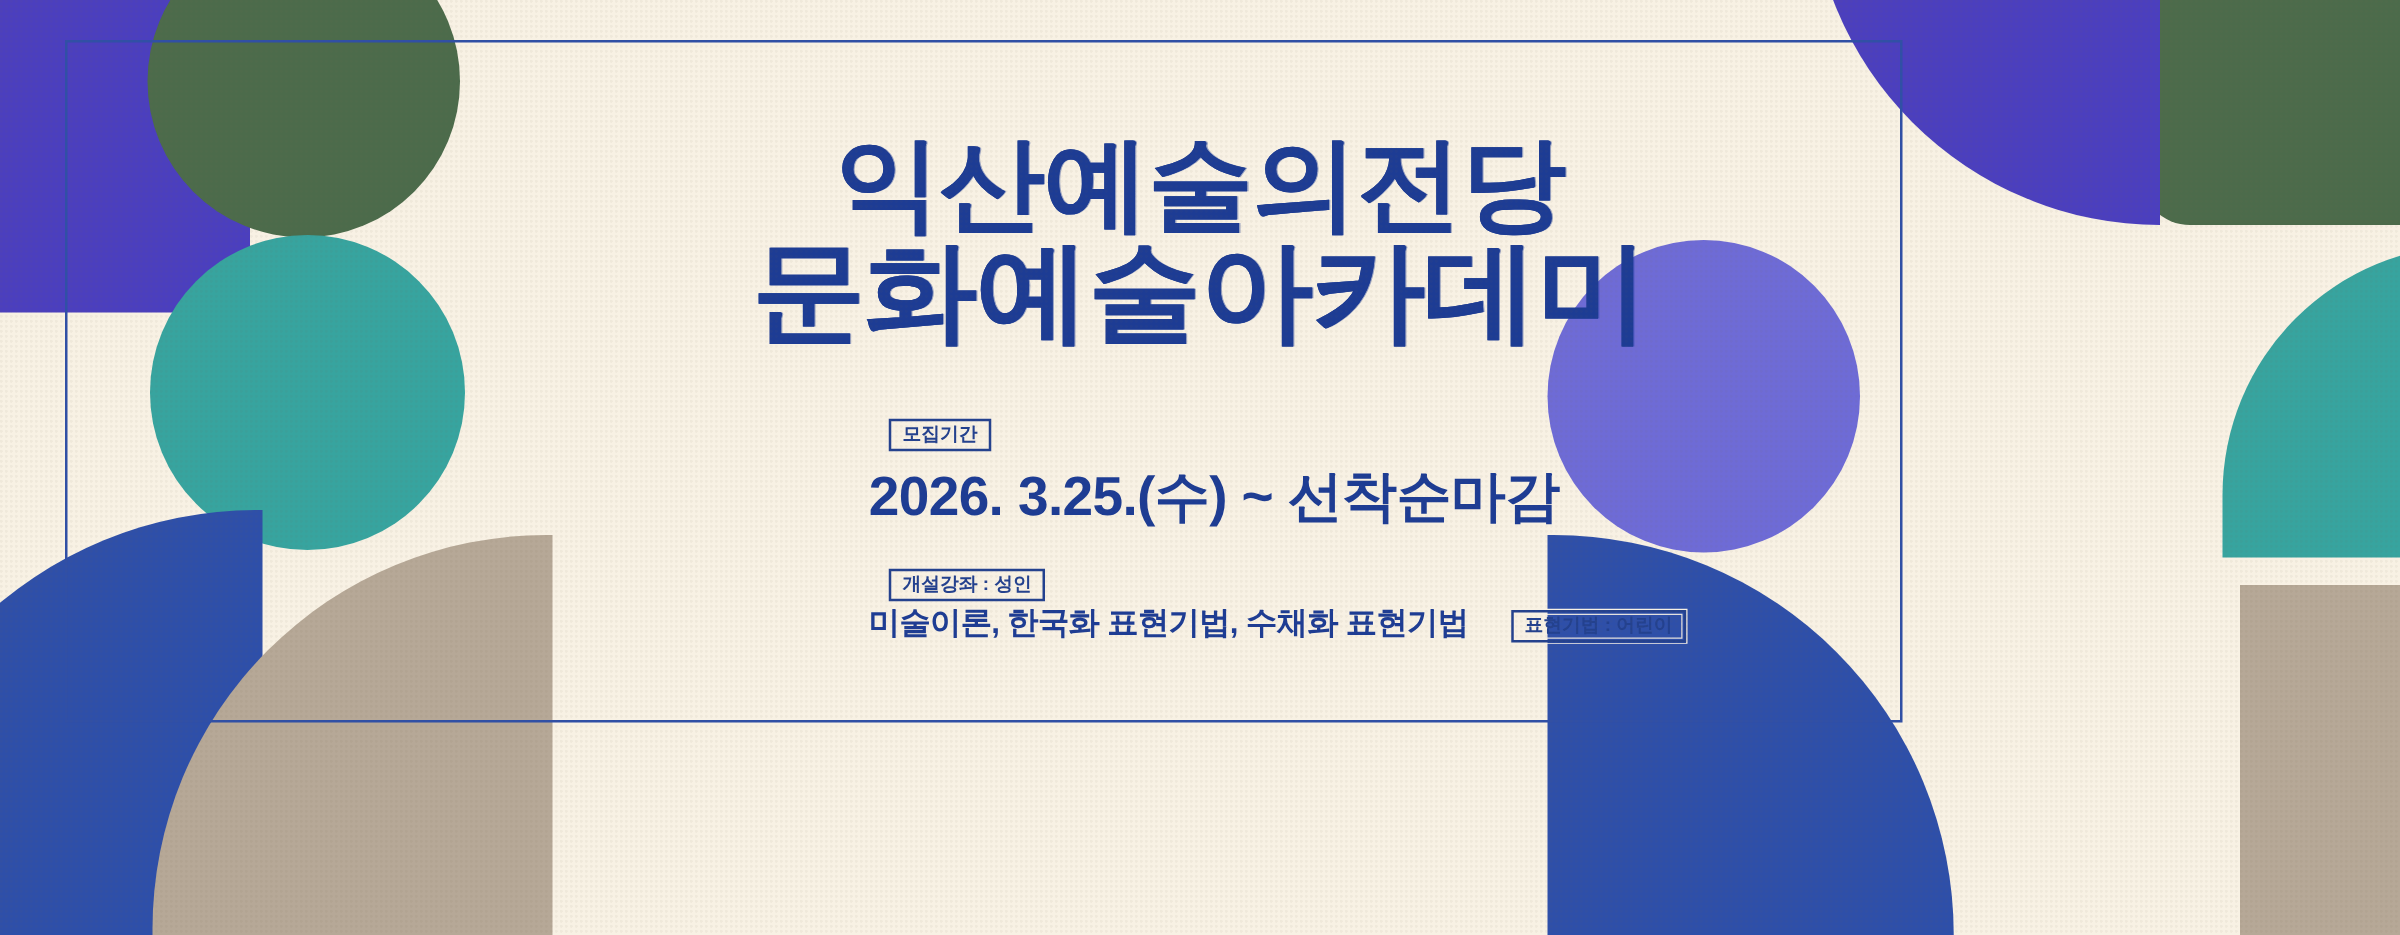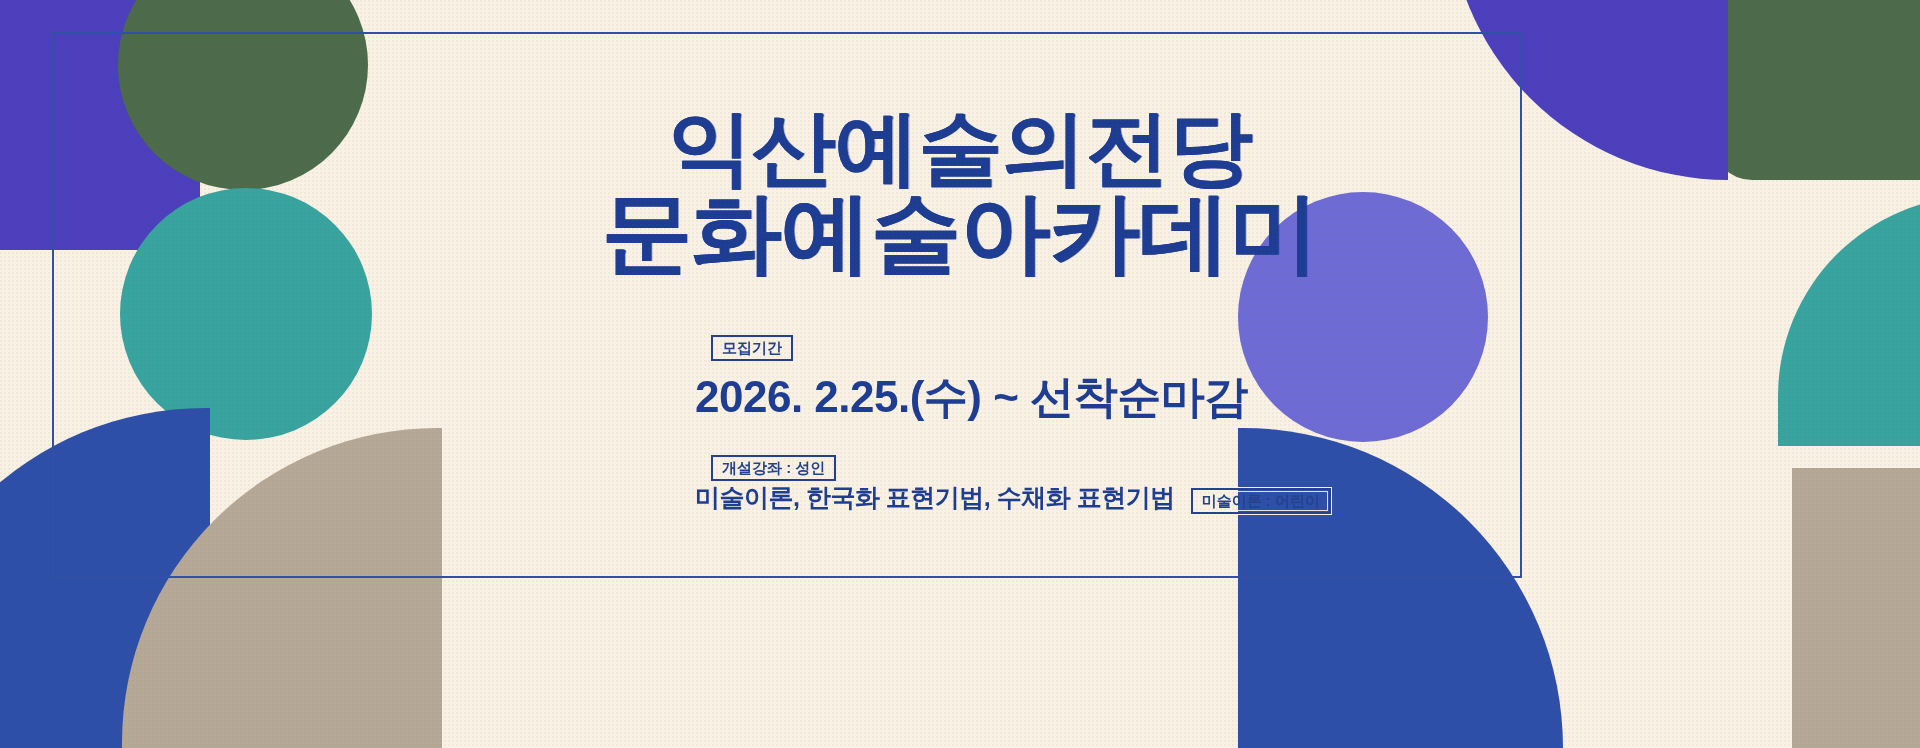--- a/index.html
+++ b/index.html
@@ -207,20 +207,21 @@
     letter-spacing:-0.5px;
     white-space:nowrap;
   }
 
   #courses{
     margin-top:28px;
     width:1470px;
     padding-left:470px;
     display:flex;
     align-items:flex-end;
+    gap:18px;
   }
   .course-col{ display:flex; flex-direction:column; align-items:flex-start; }
   .course-text{
     margin-top:0;
     font-size:25px;
     font-weight:bold;
     color:#1D3C94;
     letter-spacing:-0.5px;
     white-space:nowrap;
   }
@@ -250,29 +251,29 @@
 
   <div id="content">
 
     <div id="title">
       <span class="title-line l1">익산예술의전당</span>
       <span class="title-line l2">문화예술아카데미</span>
     </div>
 
     <div id="period-block">
       <span class="badge">모집기간</span>
-      <div id="period-date">2026. 2.25.(수) ~ 선착순마감</div>
+      <div id="period-date">2026. 3.25.(수) ~ 선착순마감</div>
     </div>
 
     <div id="courses">
       <div class="course-col">
         <span class="badge">개설강좌 : 성인</span>
         <div class="course-text">미술이론, 한국화 표현기법, 수채화 표현기법</div>
       </div>
       <div class="course-col">
-        <span class="badge">미술이론 : 어린이</span>
+        <span class="badge">표현기법 : 어린이</span>
       </div>
     </div>
 
   </div>
 
   <div id="grain"></div>
 </div>
 
 </body></html>

